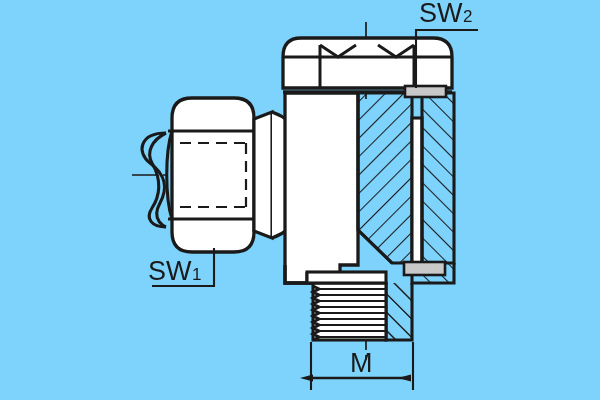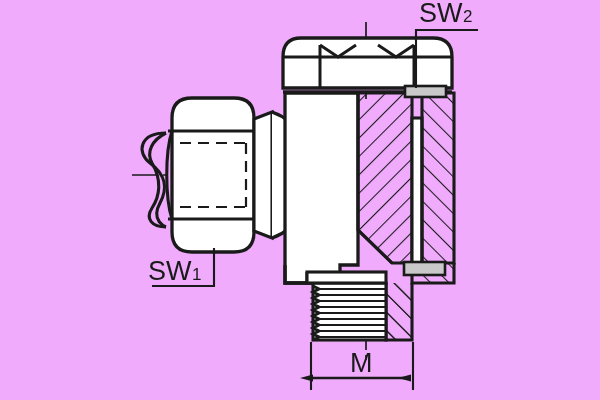--- a/index.html
+++ b/index.html
@@ -1,18 +1,18 @@
 <!DOCTYPE html>
 <html><head>
 <meta charset="utf-8">
 <style>
   html,body{margin:0;padding:0;background:#ffffff;}
   body{width:600px;height:400px;overflow:hidden;
        font-family:"Liberation Sans", sans-serif;}
-  #stage{position:relative;width:600px;height:400px;background:#f0abfc;}
+  #stage{position:relative;width:600px;height:400px;background:#7dd3fc;}
   svg{display:block;}
   .lbl{font-family:"Liberation Sans", sans-serif;fill:#1a1a1a;}
   .lbl-main{font-size:27px;}
   .lbl-sub{font-size:17px;}
 </style>
 </head>
 <body>
 
 <div id="stage">
 <svg width="600" height="400" viewBox="0 0 600 400">

